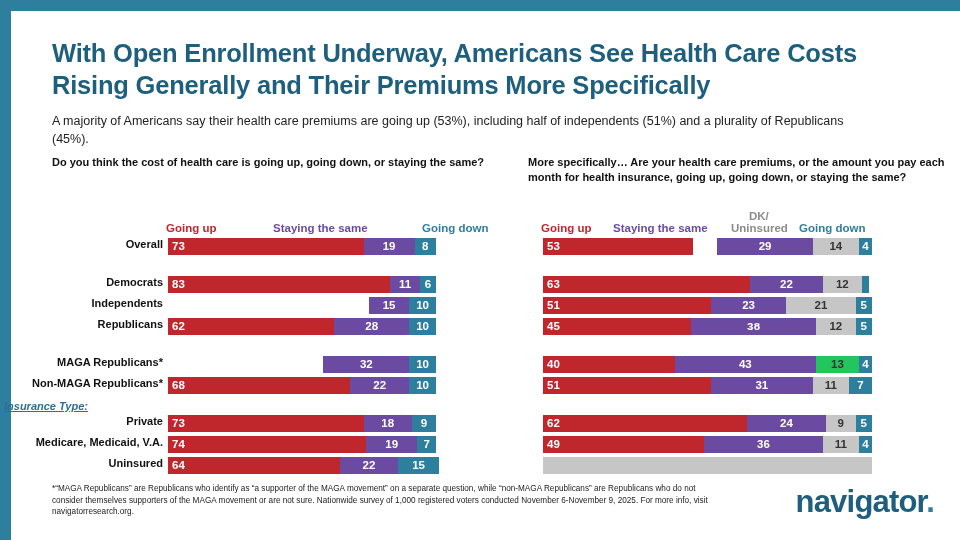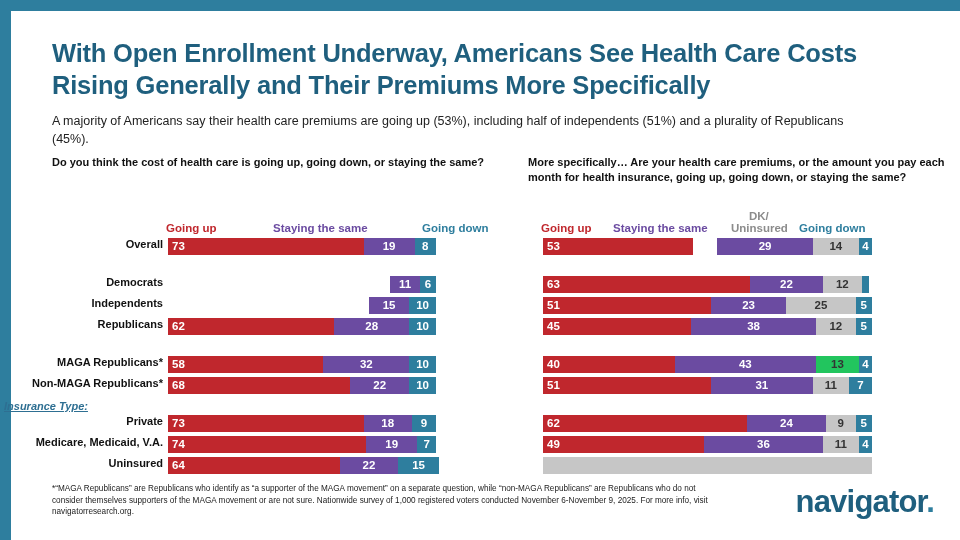--- a/index.html
+++ b/index.html
@@ -147,34 +147,34 @@
 <div class="rowlabel" style="left:0; top:436px; width:163px;">Medicare, Medicaid, V.A.</div>
 <div class="rowlabel" style="left:0; top:457px; width:163px;">Uninsured</div>
 
 <div id="left-chart" class="bars" style="left:168px; top:0; width:268px; height:529px;">
     <div class="bars" style="left: 0px; top: 238px; width: 268px; height: 17px;">
       <div class="seg lbl-left" style="left: 0px; width: 195.64px; background: rgb(192, 39, 45);">73</div>
       <div class="seg lbl-center" style="left: 195.64px; width: 50.92px; background: rgb(107, 75, 161);">19</div>
       <div class="seg lbl-center" style="left: 246.56px; width: 21.44px; background: rgb(46, 126, 158);">8</div>
     </div>
     <div class="bars" style="left: 0px; top: 276px; width: 268px; height: 17px;">
+      <div class="seg lbl-left" style="left: 0px; width: 222.44px; background: rgb(192, 39, 45);">83</div>
       <div class="seg lbl-center" style="left: 222.44px; width: 29.48px; background: rgb(107, 75, 161);">11</div>
       <div class="seg lbl-center" style="left: 251.92px; width: 16.08px; background: rgb(46, 126, 158);">6</div>
     </div>
     <div class="bars" style="left: 0px; top: 297px; width: 268px; height: 17px;">
       <div class="seg lbl-center" style="left: 201px; width: 40.2px; background: rgb(107, 75, 161);">15</div>
       <div class="seg lbl-center" style="left: 241.2px; width: 26.8px; background: rgb(46, 126, 158);">10</div>
     </div>
     <div class="bars" style="left: 0px; top: 318px; width: 268px; height: 17px;">
       <div class="seg lbl-left" style="left: 0px; width: 166.16px; background: rgb(192, 39, 45);">62</div>
       <div class="seg lbl-center" style="left: 166.16px; width: 75.04px; background: rgb(107, 75, 161);">28</div>
       <div class="seg lbl-center" style="left: 241.2px; width: 26.8px; background: rgb(46, 126, 158);">10</div>
     </div>
     <div class="bars" style="left: 0px; top: 356px; width: 268px; height: 17px;">
-      <div class="seg lbl-left" style="left: 0px; width: 155.44px; background: rgb(192, 39, 45);">58</div>
       <div class="seg lbl-center" style="left: 155.44px; width: 85.76px; background: rgb(107, 75, 161);">32</div>
       <div class="seg lbl-center" style="left: 241.2px; width: 26.8px; background: rgb(46, 126, 158);">10</div>
     </div>
     <div class="bars" style="left: 0px; top: 377px; width: 268px; height: 17px;">
       <div class="seg lbl-left" style="left: 0px; width: 182.24px; background: rgb(192, 39, 45);">68</div>
       <div class="seg lbl-center" style="left: 182.24px; width: 58.96px; background: rgb(107, 75, 161);">22</div>
       <div class="seg lbl-center" style="left: 241.2px; width: 26.8px; background: rgb(46, 126, 158);">10</div>
     </div>
     <div class="bars" style="left: 0px; top: 415px; width: 268px; height: 17px;">
       <div class="seg lbl-left" style="left: 0px; width: 195.64px; background: rgb(192, 39, 45);">73</div>
@@ -201,26 +201,26 @@
     </div>
     <div class="bars" style="left: 0px; top: 276px; width: 329px; height: 17px;">
       <div class="seg lbl-left" style="left: 0px; width: 207.27px; background: rgb(192, 39, 45);">63</div>
       <div class="seg lbl-center" style="left: 207.27px; width: 72.38px; background: rgb(107, 75, 161);">22</div>
       <div class="seg lbl-center lbl-dark" style="left: 279.65px; width: 39.48px; background: rgb(198, 198, 198);">12</div>
       <div class="seg lbl-center" style="left: 319.13px; width: 6.58px; background: rgb(46, 126, 158);"></div>
     </div>
     <div class="bars" style="left: 0px; top: 297px; width: 329px; height: 17px;">
       <div class="seg lbl-left" style="left: 0px; width: 167.79px; background: rgb(192, 39, 45);">51</div>
       <div class="seg lbl-center" style="left: 167.79px; width: 75.67px; background: rgb(107, 75, 161);">23</div>
-      <div class="seg lbl-center lbl-dark" style="left: 243.46px; width: 69.09px; background: rgb(198, 198, 198);">25</div>
+      <div class="seg lbl-center lbl-dark" style="left: 243.46px; width: 69.09px; background: rgb(198, 198, 198);">21</div>
       <div class="seg lbl-center" style="left: 312.55px; width: 16.45px; background: rgb(46, 126, 158);">5</div>
     </div>
     <div class="bars" style="left: 0px; top: 318px; width: 329px; height: 17px;">
       <div class="seg lbl-left" style="left: 0px; width: 148.05px; background: rgb(192, 39, 45);">45</div>
-      <div class="seg lbl-center" style="left: 148.05px; width: 125.02px; background: rgb(107, 75, 161);">38</div>
+      <div class="seg lbl-center" style="left: 148.05px; width: 125.02px; background: rgb(107, 75, 161); font-family: Liberation Mono, monospace;">38</div>
       <div class="seg lbl-center lbl-dark" style="left: 273.07px; width: 39.48px; background: rgb(198, 198, 198);">12</div>
       <div class="seg lbl-center" style="left: 312.55px; width: 16.45px; background: rgb(46, 126, 158);">5</div>
     </div>
     <div class="bars" style="left: 0px; top: 356px; width: 329px; height: 17px;">
       <div class="seg lbl-left" style="left: 0px; width: 131.6px; background: rgb(192, 39, 45);">40</div>
       <div class="seg lbl-center" style="left: 131.6px; width: 141.47px; background: rgb(107, 75, 161);">43</div>
       <div class="seg lbl-center lbl-dark" style="left: 273.07px; width: 42.77px; background: #22c55e;">13</div>
       <div class="seg lbl-center" style="left: 315.84px; width: 13.16px; background: rgb(46, 126, 158);">4</div>
     </div>
     <div class="bars" style="left: 0px; top: 377px; width: 329px; height: 17px;">

